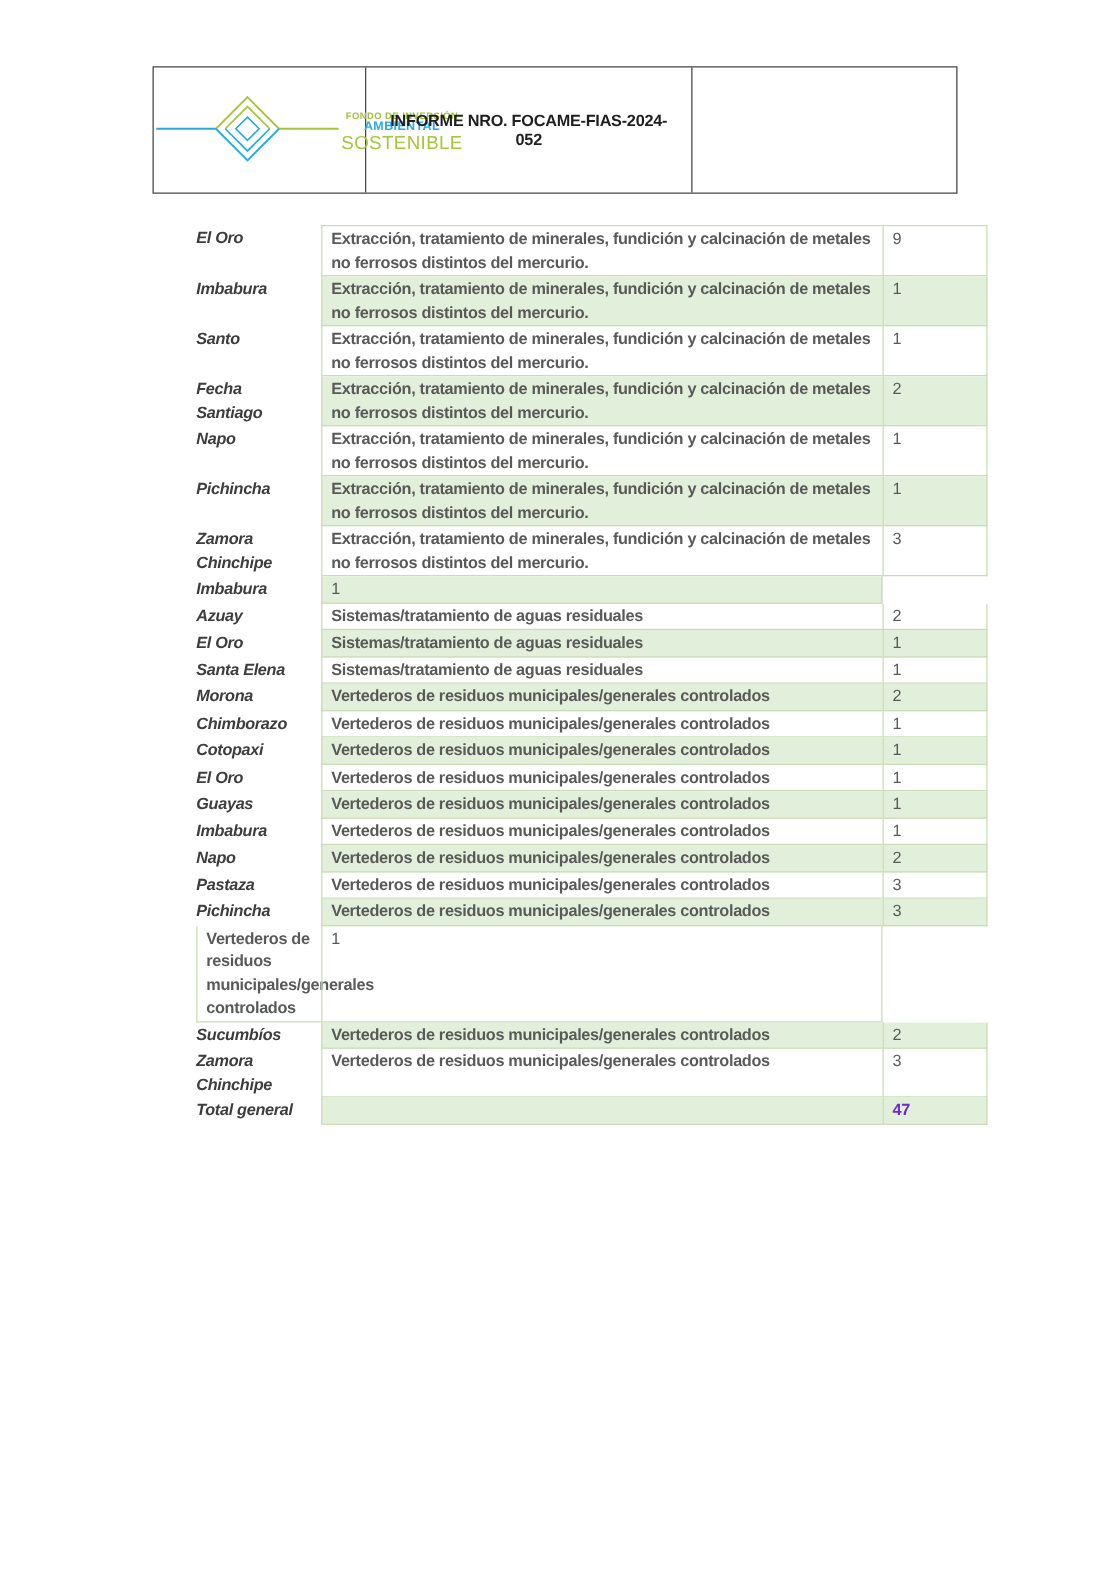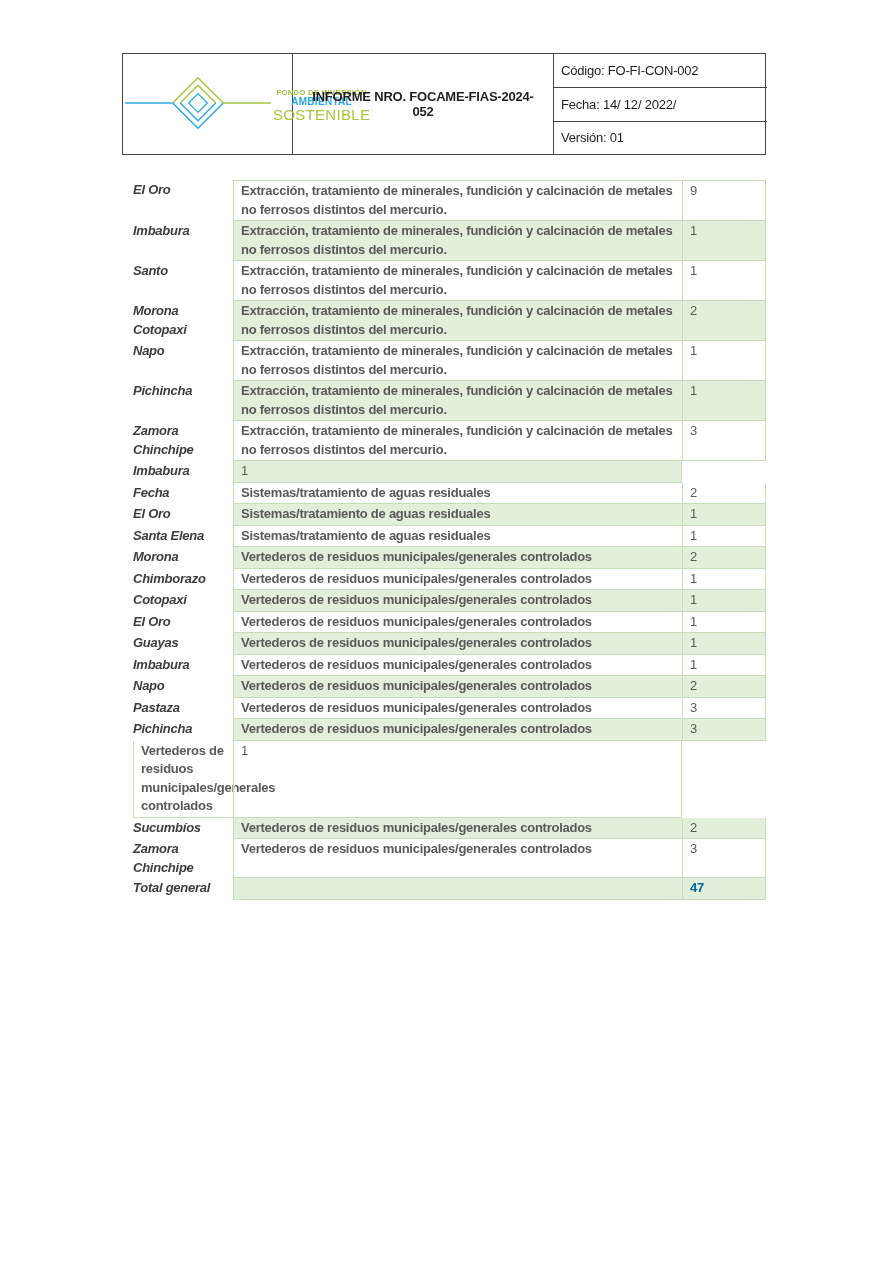--- a/index.html
+++ b/index.html
@@ -40,37 +40,37 @@
     display:flex;align-items:center;padding-left:7px;
     font-size:13px;color:#1f1f1f;letter-spacing:-0.2px;
   }
   .meta-row + .meta-row{border-top:1px solid var(--hb);}
 
   
   .data-table{
     position:absolute;left:133px;top:180px;width:633px;
     font-size:13px;letter-spacing:-0.25px;line-height:18.5px;
   }
-  .row{display:grid;grid-template-columns:100px 449px 84px;}
+  .row{display:grid;grid-template-columns:100px 449px 84px;margin-left:24px;}
   .prov{
     font-weight:bold;font-style:italic;color:var(--prov);
     padding:1px 10px 1px 0;text-align:justify;
   }
   .act{
     border-left:1px solid var(--tb);border-bottom:1px solid var(--tb);
     padding:1px 7px;color:var(--txt);font-weight:bold;
   }
   .cnt{
     border-left:1px solid var(--tb);border-right:1px solid var(--tb);
     border-bottom:1px solid var(--tb);
     padding:1px 7px;color:var(--txt);
   }
   .row:first-child .act,.row:first-child .cnt{border-top:1px solid var(--tb);}
   .row.shaded .act,.row.shaded .cnt{background:var(--shade);}
-  .cnt.bold{font-weight:bold;color:#0369a1;}
+  .cnt.bold{font-weight:bold;color:#6d28d9;}
 </style>
 </head>
 <body>
 
 <div class="page">
 
   <div class="header-box">
 
     <div class="logo-cell">
       <span>
@@ -90,25 +90,20 @@
       </span>
       <div class="logo-text">
         <div class="logo-line1">FONDO DE INVERSIÓN</div>
         <div class="logo-line2">AMBIENTAL</div>
         <div class="logo-line3">SOSTENIBLE</div>
       </div>
     </div>
 
     <div class="title-cell">INFORME NRO. FOCAME-FIAS-2024-052</div>
 
-    <div class="meta-cell">
-      <div class="meta-row">Código: FO-FI-CON-002</div>
-      <div class="meta-row">Fecha: 14/ 12/ 2022/</div>
-      <div class="meta-row">Versión: 01</div>
-    </div>
   </div>
 
   <div class="data-table">
     <div class="row">
       <div class="prov">El Oro</div>
       <div class="act">Extracción, tratamiento de minerales, fundición y calcinación de metales no ferrosos distintos del mercurio.</div>
       <div class="cnt">9</div>
     </div>
 
     <div class="row shaded">
@@ -117,21 +112,21 @@
       <div class="cnt">1</div>
     </div>
 
     <div class="row">
       <div class="prov">Santo</div>
       <div class="act">Extracción, tratamiento de minerales, fundición y calcinación de metales no ferrosos distintos del mercurio.</div>
       <div class="cnt">1</div>
     </div>
 
     <div class="row shaded">
-      <div class="prov">Morona Cotopaxi</div>
+      <div class="prov">Fecha Santiago</div>
       <div class="act">Extracción, tratamiento de minerales, fundición y calcinación de metales no ferrosos distintos del mercurio.</div>
       <div class="cnt">2</div>
     </div>
 
     <div class="row">
       <div class="prov">Napo</div>
       <div class="act">Extracción, tratamiento de minerales, fundición y calcinación de metales no ferrosos distintos del mercurio.</div>
       <div class="cnt">1</div>
     </div>
 
@@ -146,21 +141,21 @@
       <div class="act">Extracción, tratamiento de minerales, fundición y calcinación de metales no ferrosos distintos del mercurio.</div>
       <div class="cnt">3</div>
     </div>
 
     <div class="row shaded">
       <div class="prov">Imbabura</div>
       <div class="cnt">1</div>
     </div>
 
     <div class="row">
-      <div class="prov">Fecha</div>
+      <div class="prov">Azuay</div>
       <div class="act">Sistemas/tratamiento de aguas residuales</div>
       <div class="cnt">2</div>
     </div>
 
     <div class="row shaded">
       <div class="prov">El Oro</div>
       <div class="act">Sistemas/tratamiento de aguas residuales</div>
       <div class="cnt">1</div>
     </div>
 

